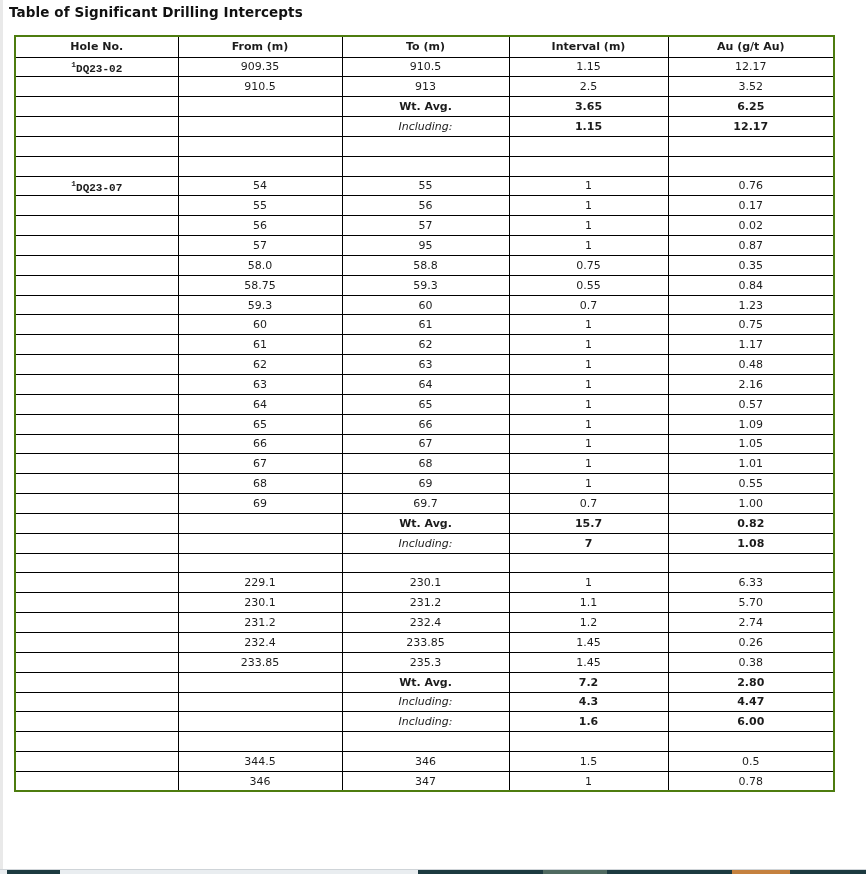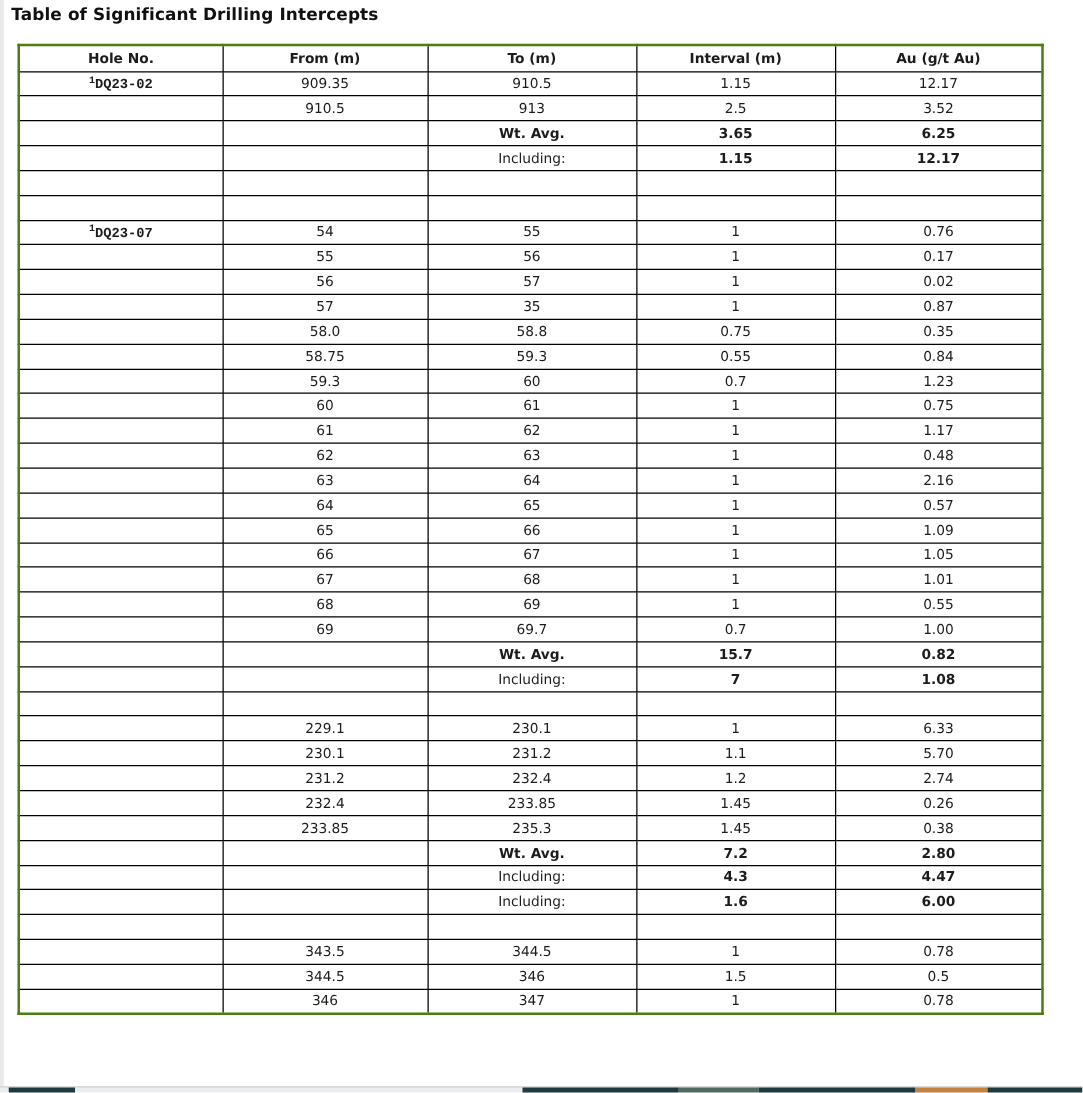--- a/index.html
+++ b/index.html
@@ -17,21 +17,21 @@
       border:1px solid #000; text-align:center; vertical-align:middle;
       font-size:11px; padding:0; overflow:hidden; white-space:nowrap; }
   table.intercepts th { height:21px; font-weight:bold; }
   table.intercepts td { height:19.85px; }
   col.c1{width:163px} col.c2{width:164px} col.c3{width:167px} col.c4{width:159px} col.c5{width:166px}
 
   .c-hole { font-weight:bold;font-family:Liberation Mono, monospace; }
   .c-hole sup { font-size:8px; font-weight:bold; }
   .wtavg .c-to { font-weight:bold; }
   .wtavg .c-interval, .wtavg .c-au { font-weight:bold; }
-  .including .c-to { }
+  .including .c-to { font-style:italic; }
   .including .c-interval, .including .c-au { font-weight:bold; }
 
   .bottom-bar { position:absolute; left:0; bottom:0; width:866px; height:5px;
                 background:#e9edf0; border-top:1px solid #cfd4d8; }
   .bottom-bar .seg { position:absolute; top:0; height:5px; }
 </style>
 </head>
 <body>
 
 <div class="page">
@@ -116,21 +116,21 @@
         <tr>
           <td class="c-hole"></td>
           <td class="c-from">56</td>
           <td class="c-to">57</td>
           <td class="c-interval">1</td>
           <td class="c-au">0.02</td>
         </tr>
         <tr>
           <td class="c-hole"></td>
           <td class="c-from">57</td>
-          <td class="c-to">35</td>
+          <td class="c-to">95</td>
           <td class="c-interval">1</td>
           <td class="c-au">0.87</td>
         </tr>
         <tr>
           <td class="c-hole"></td>
           <td class="c-from">58.0</td>
           <td class="c-to">58.8</td>
           <td class="c-interval">0.75</td>
           <td class="c-au">0.35</td>
         </tr>
@@ -294,27 +294,20 @@
           <td class="c-to">Including:</td>
           <td class="c-interval">1.6</td>
           <td class="c-au">6.00</td>
         </tr>
         <tr>
           <td class="c-hole"></td>
           <td class="c-from"></td>
           <td class="c-to"></td>
           <td class="c-interval"></td>
           <td class="c-au"></td>
-        </tr>
-        <tr>
-          <td class="c-hole"></td>
-          <td class="c-from">343.5</td>
-          <td class="c-to">344.5</td>
-          <td class="c-interval">1</td>
-          <td class="c-au">0.78</td>
         </tr>
         <tr>
           <td class="c-hole"></td>
           <td class="c-from">344.5</td>
           <td class="c-to">346</td>
           <td class="c-interval">1.5</td>
           <td class="c-au">0.5</td>
         </tr>
         <tr>
           <td class="c-hole"></td>

